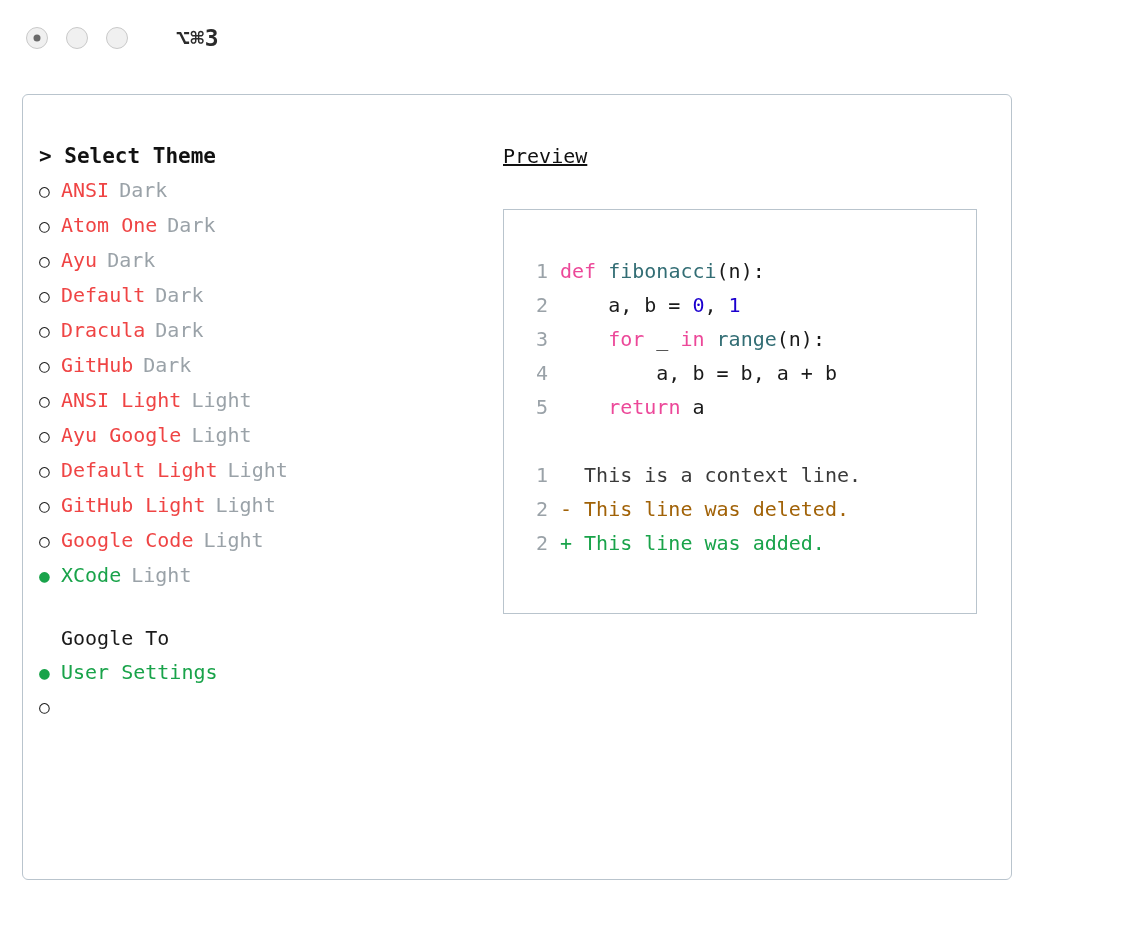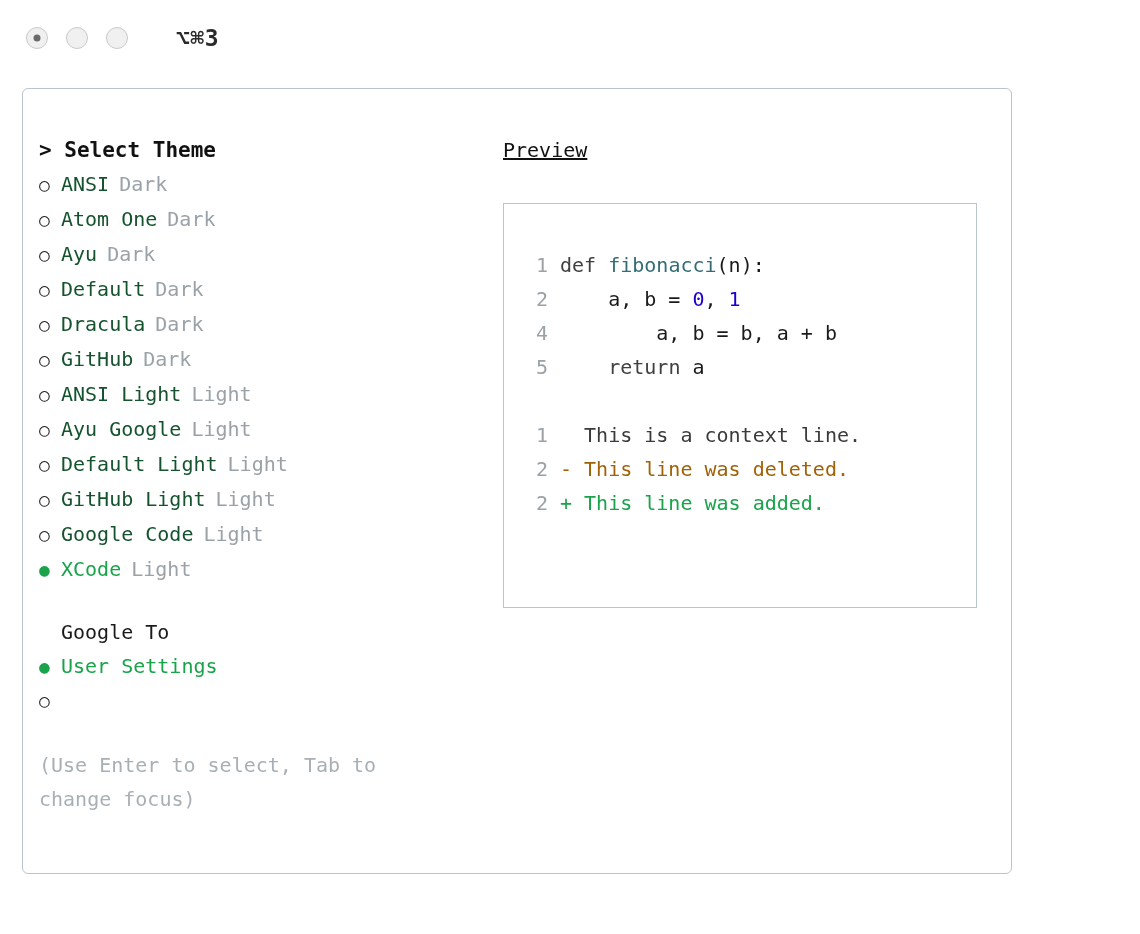--- a/index.html
+++ b/index.html
@@ -54,21 +54,21 @@
   .shortcut {
     margin-left: 30px;
     font-size: 23px;
     font-weight: bold;
     color: #2b2b2b;
     letter-spacing: 0.5px;
   }
   .terminal {
     position: absolute;
     left: 22px;
-    top: 88px;
+    top: 94px;
     width: 990px;
     height: 786px;
     border: 1px solid #b9c4cd;
     border-radius: 6px;
     background: #ffffff;
     box-sizing: border-box;
   }
   .panes {
     display: flex;
     padding: 44px 0 0 0;
@@ -105,21 +105,21 @@
     width: 22px;
     display: inline-block;
     font-size: 18px;
     color: #1a1a1a;
   }
   .item.selected .bullet,
   .item.selected .item-label {
     color: #19a34a;
   }
   .item-label {
-    color: #14532d;
+    color: #ef4444;
   }
   .item-tag {
     color: #9aa2a8;
     margin-left: 10px;
   }
   .section-gap {
     height: 28px;
   }
   .apply-heading {
     font-size: 20px;
@@ -157,21 +157,21 @@
     line-height: 34px;
     white-space: pre;
   }
   .ln {
     color: #9aa2a8;
     display: inline-block;
     width: 26px;
     text-align: right;
     margin-right: 12px;
   }
-  .kw { color: #404040; }
+  .kw { color: #ec4899; }
   .fn { color: #326d74; }
   .num { color: #1c00cf; }
   .plain { color: #1a1a1a; }
   .blank-line { height: 34px; }
   .ctx { color: #3a3a3a; }
   .del { color: #a16207; }
   .add { color: #19a34a; }
 </style>
 </head>
 <body>
@@ -206,29 +206,29 @@
           </div>
 
         <div class="section-gap"></div>
 
         <div class="apply-heading">Google To</div>
         <div class="list" id="apply-list">
             <div class="item selected"><span class="bullet">●</span><span class="item-label">User Settings</span></div>
             <div class="item"><span class="bullet">○</span></div>
           </div>
 
-        <div class="hint">(Use Enter to select, Tab to change focus)</div>
       </div>
 
       <div class="right-pane">
         <div class="preview-title">Preview</div>
         <div class="preview-box">
           <div id="code-block">
               <div class="code-line"><span class="ln">1</span><span class="kw">def </span><span class="fn">fibonacci</span><span class="plain">(n):</span></div>
               <div class="code-line"><span class="ln">2</span><span class="plain">    a, b = </span><span class="num">0</span><span class="plain">, </span><span class="num">1</span></div>
+              <div class="code-line"><span class="ln">3</span><span class="plain">    </span><span class="kw">for</span><span class="plain"> _ </span><span class="kw">in</span><span class="plain"> </span><span class="fn">range</span><span class="plain">(n):</span></div>
               <div class="code-line"><span class="ln">4</span><span class="plain">        a, b = b, a + b</span></div>
               <div class="code-line"><span class="ln">5</span><span class="plain">    </span><span class="kw">return</span><span class="plain"> a</span></div>
             </div>
           <div class="blank-line"></div>
           <div id="diff-block">
               <div class="code-line"><span class="ln">1</span><span class="ctx">  This is a context line.</span></div>
               <div class="code-line"><span class="ln">2</span><span class="del">- This line was deleted.</span></div>
               <div class="code-line"><span class="ln">2</span><span class="add">+ This line was added.</span></div>
             </div>
         </div>

